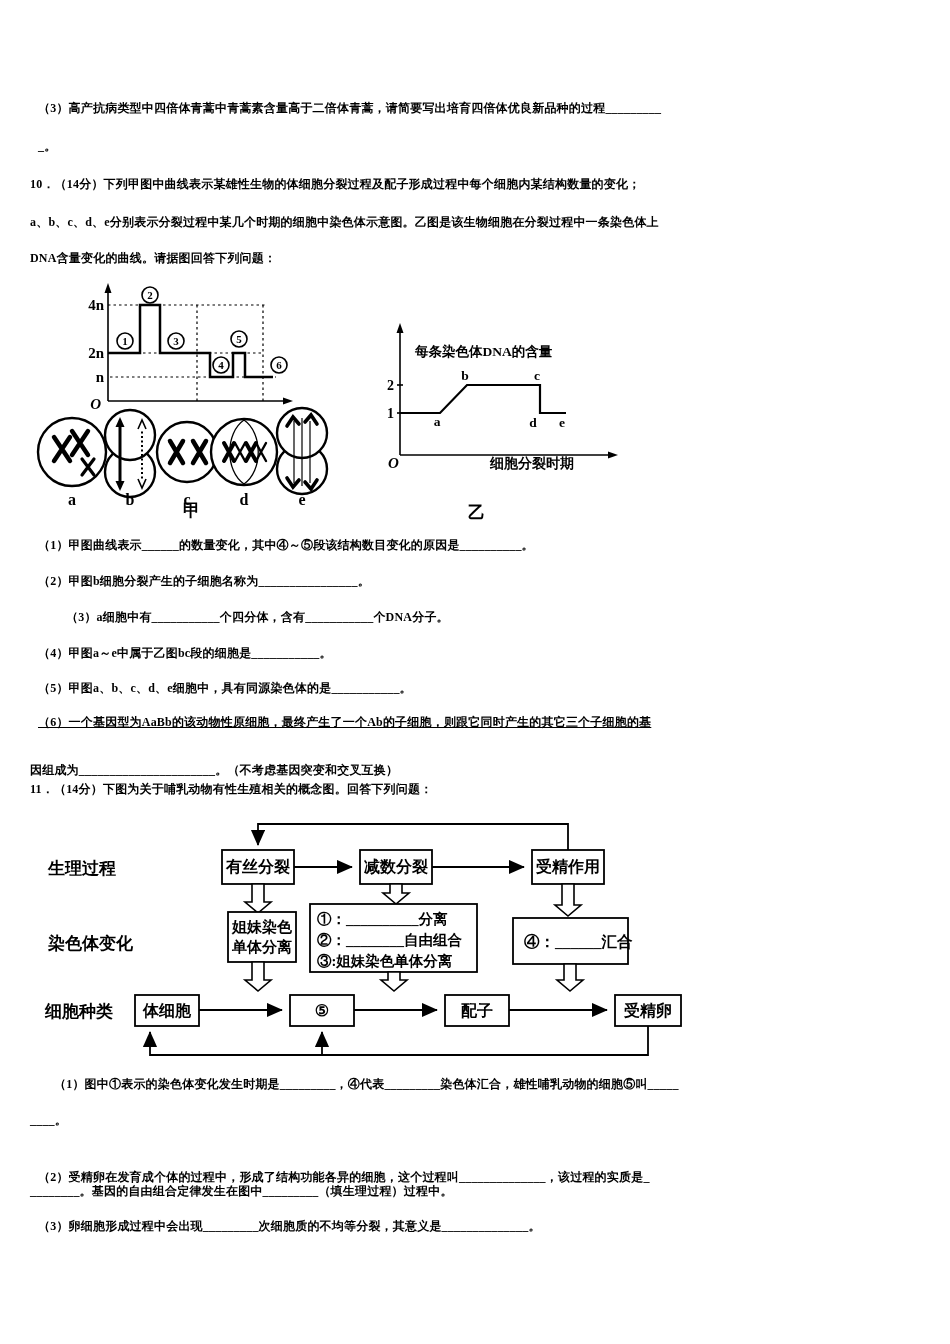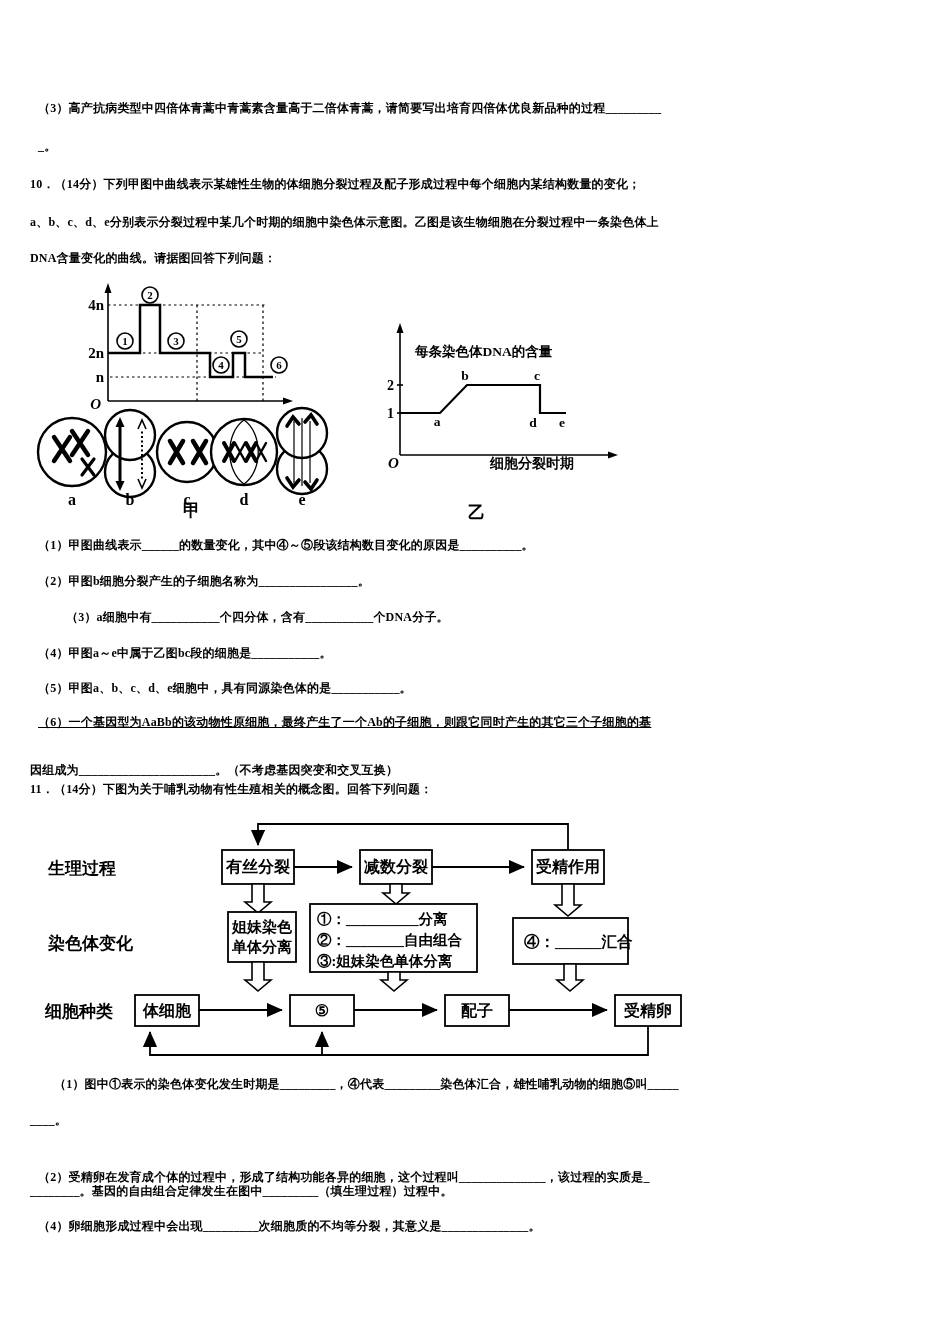--- a/index.html
+++ b/index.html
@@ -206,15 +206,15 @@
     <line class="flow" x1="479" y1="192" x2="577" y2="192" marker-end="url(#ah)"></line>
 
     <path class="flow" d="M618,208 L618,237 L120,237 L120,214" marker-end="url(#ah)"></path>
     <path class="flow" d="M292,237 L292,214" marker-end="url(#ah)"></path>
   </svg>
 
   <div class="tl" style="left:54px;top:1076px;">（1）图中①表示的染色体变化发生时期是_________，④代表_________染色体汇合，雄性哺乳动物的细胞⑤叫_____</div>
   <div class="tl" style="left:30px;top:1112px;">____。</div>
   <div class="tl" style="left:38px;top:1146px;margin-top:23px;">（2）受精卵在发育成个体的过程中，形成了结构功能各异的细胞，这个过程叫______________，该过程的实质是_</div>
   <div class="tl" style="left:30px;top:1183px;">________。基因的自由组合定律发生在图中_________（填生理过程）过程中。</div>
-  <div class="tl" style="left:38px;top:1218px;">（4）卵细胞形成过程中会出现_________次细胞质的不均等分裂，其意义是______________。</div>
+  <div class="tl" style="left:38px;top:1218px;">（3）卵细胞形成过程中会出现_________次细胞质的不均等分裂，其意义是______________。</div>
 
 </div>
 
 </body></html>

